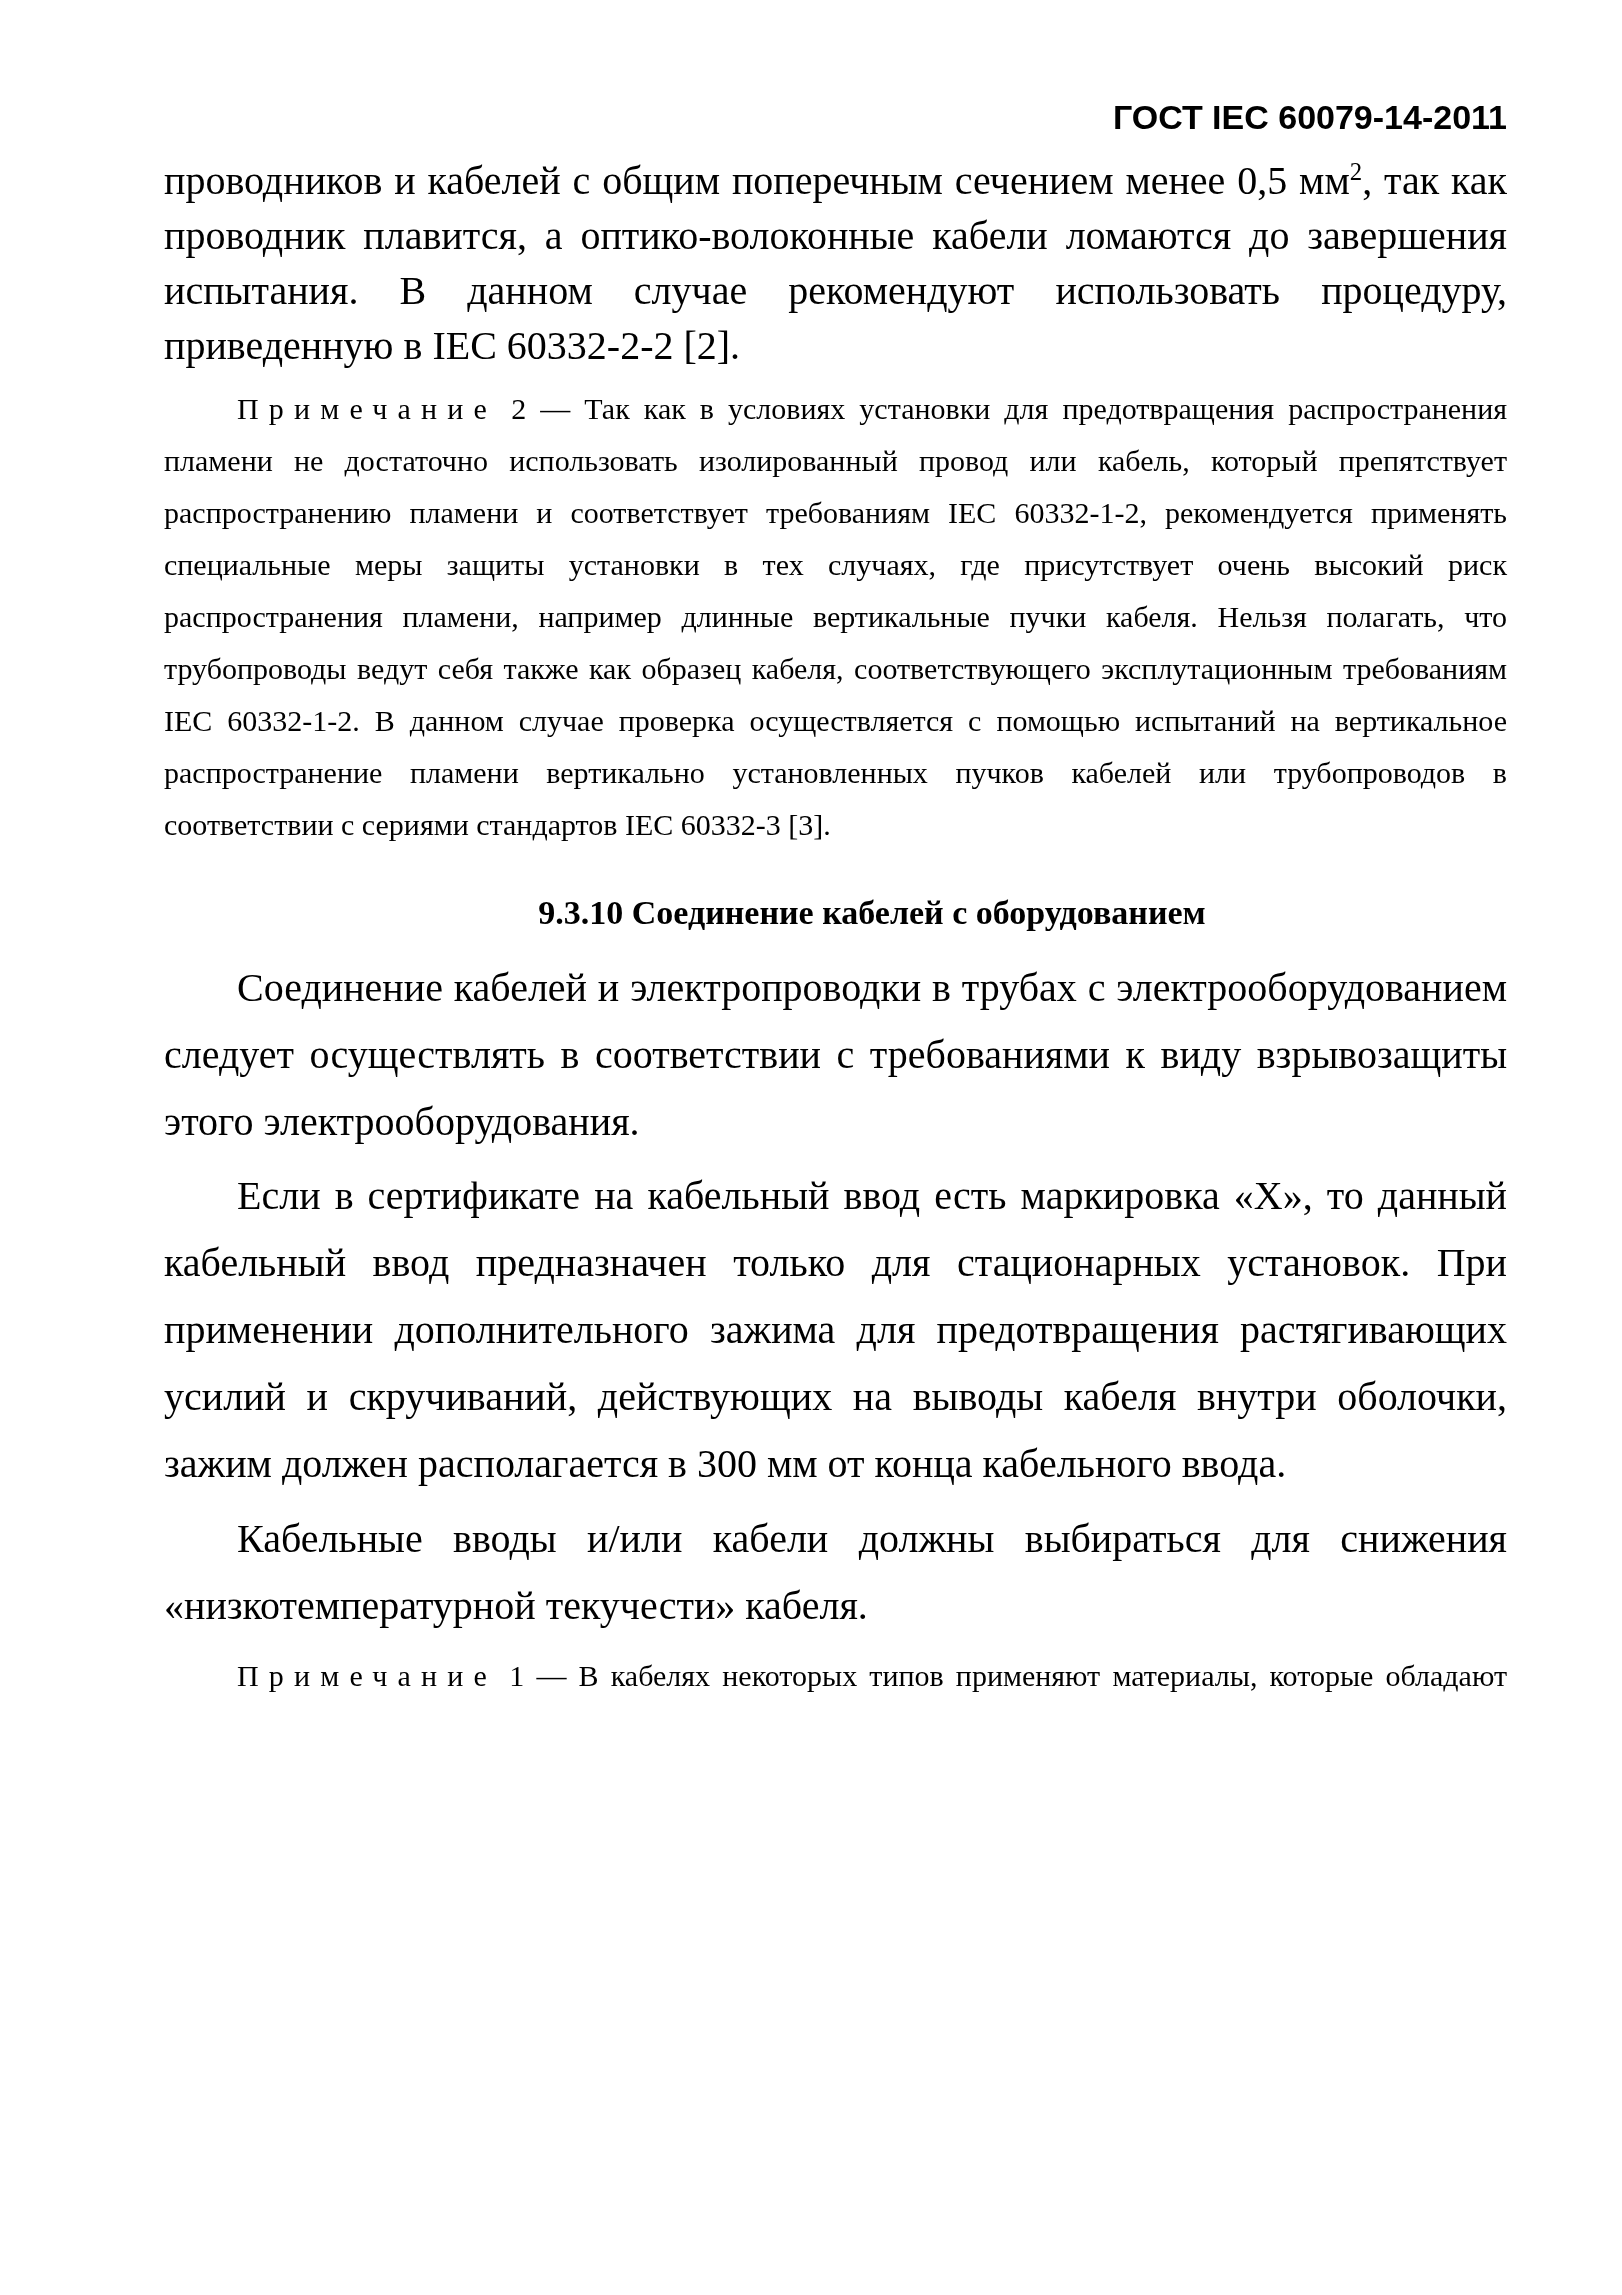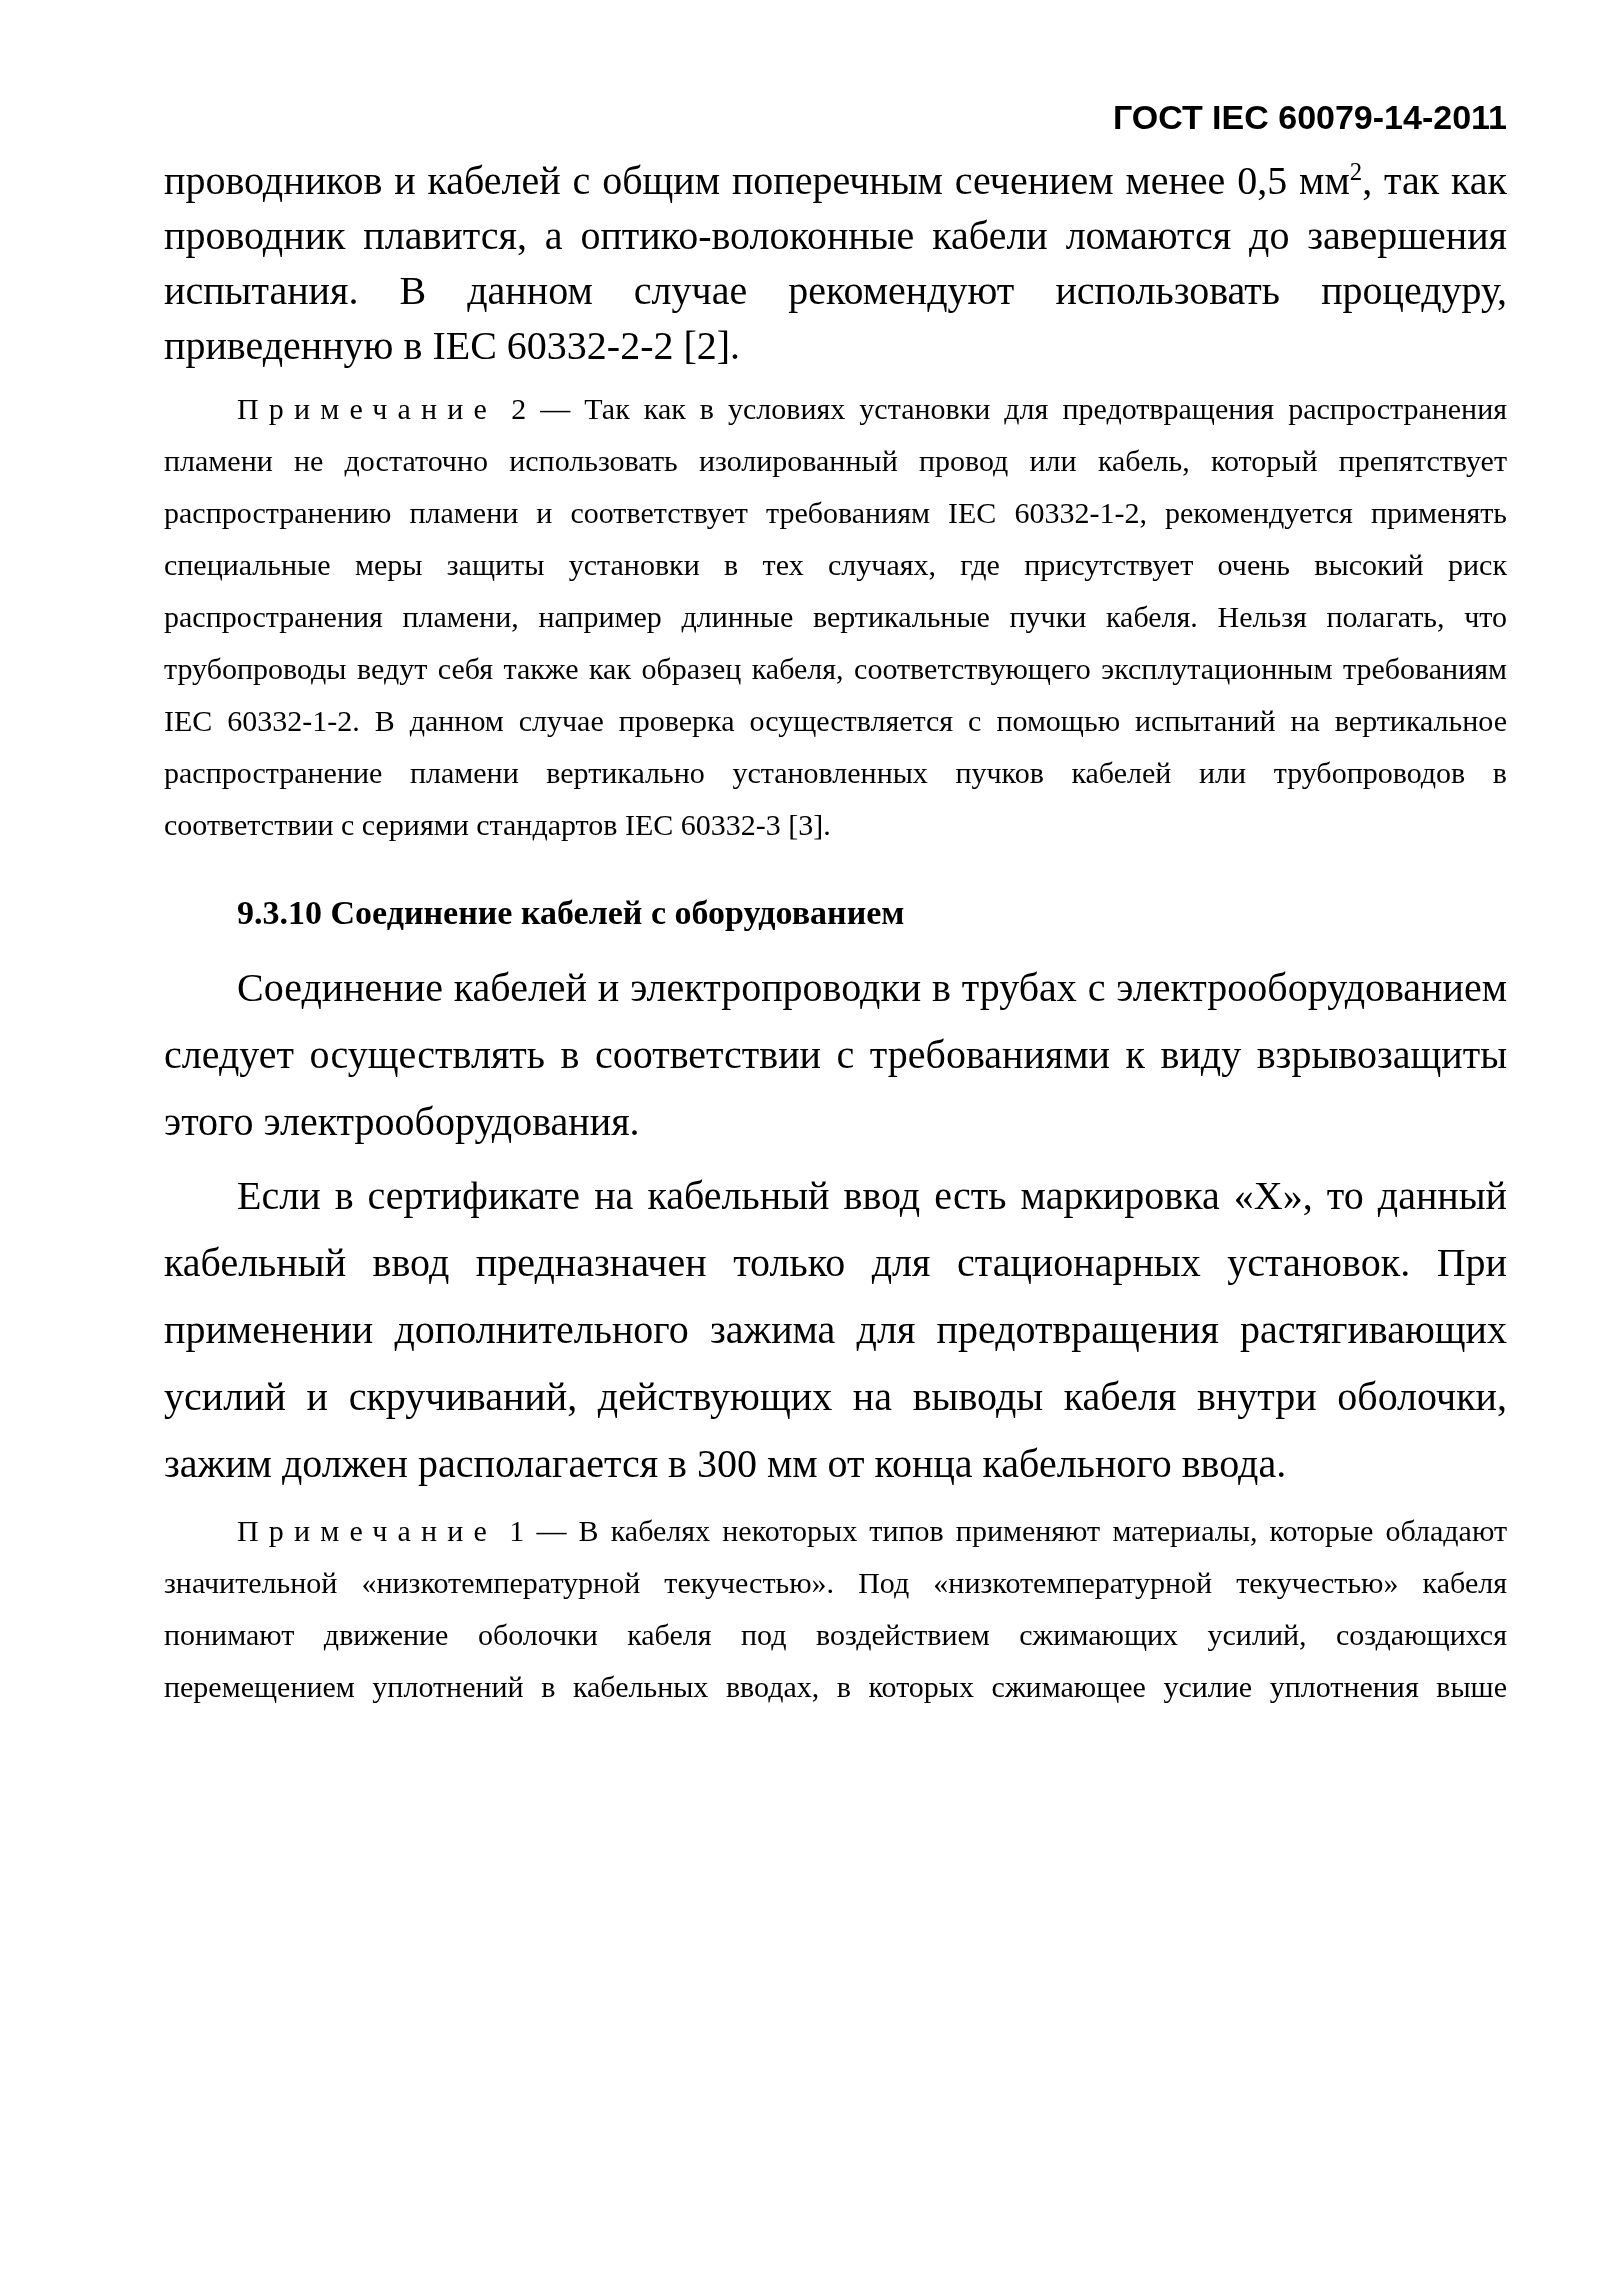--- a/index.html
+++ b/index.html
@@ -40,21 +40,21 @@
   }
   .note .note-label { letter-spacing: 0.34em; }
   .note.note-2 { margin-bottom: 27.5px; }
   .note.cut-off { text-align-last: justify; }
   .heading {
     font-size: 34px;
     line-height: 67px;
     font-weight: bold;
     padding-left: 73px;
     margin-bottom: 7.9px;
-    text-align: left;
+    text-align: center;
   }
   .mb-12 { margin-bottom: 7.9px; }
   .mb-16 { margin-bottom: 10.5px; }
   .sup {
     font-size: 0.62em;
     position: relative;
     top: -0.55em;
     line-height: 0;
   }
   .page-number {
@@ -76,19 +76,20 @@
 
   <p class="note note-2"><span class="note-label">Примечание</span> <span>2</span> <span>—</span> <span>Так как в условиях установки для предотвращения распространения пламени не достаточно использовать изолированный провод или кабель, который препятствует распространению пламени и соответствует требованиям IEC 60332-1-2, рекомендуется применять специальные меры защиты установки в тех случаях, где присутствует очень высокий риск распространения пламени, например длинные вертикальные пучки кабеля. Нельзя полагать, что трубопроводы ведут себя также как образец кабеля, соответствующего эксплутационным требованиям IEC 60332-1-2. В данном случае проверка осуществляется с помощью испытаний на вертикальное распространение пламени вертикально установленных пучков кабелей или трубопроводов в соответствии с сериями стандартов IEC 60332-3 [3].</span></p>
 
   <h3 class="heading">9.3.10 Соединение кабелей с оборудованием</h3>
 
   <p class="para first-indent mb-12">Соединение кабелей и электропроводки в трубах с электрооборудованием следует осуществлять в соответствии с требованиями к виду взрывозащиты этого электрооборудования.</p>
 
   <p class="para first-indent mb-12">Если в сертификате на кабельный ввод есть маркировка «Х», то данный кабельный ввод предназначен только для стационарных установок. При применении дополнительного зажима для предотвращения растягивающих усилий и скручиваний, действующих на выводы кабеля внутри оболочки, зажим должен располагается в 300 мм от конца кабельного ввода.</p>
 
 
+  <p class="para first-indent mb-16">Кабельные вводы и/или кабели должны выбираться для снижения «низкотемпературной текучести» кабеля.</p>
 
   <p class="note cut-off"><span class="note-label">Примечание</span> <span>1</span> <span>—</span> <span>В кабелях некоторых типов применяют материалы, которые обладают значительной «низкотемпературной текучестью». Под «низкотемпературной текучестью» кабеля понимают движение оболочки кабеля под воздействием сжимающих усилий, создающихся перемещением уплотнений в кабельных вводах, в которых сжимающее усилие уплотнения выше сопротивления оболочки кабеля к деформации. «Малодымящие</span></p>
 
   <div class="page-number">95</div>
 
 </div>
 
 
 </body></html>

